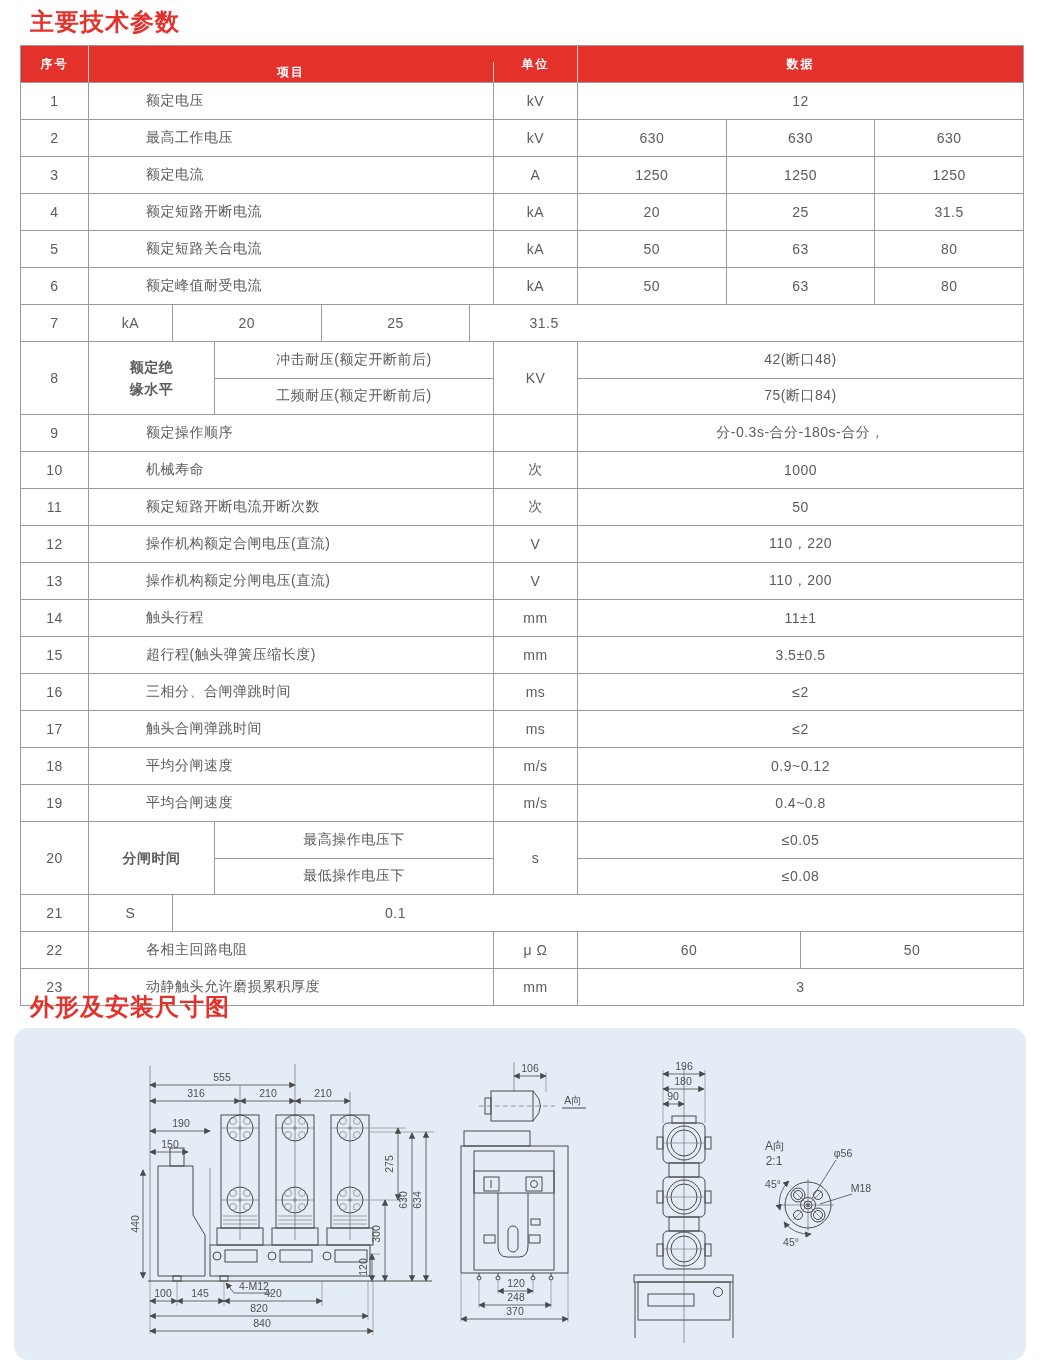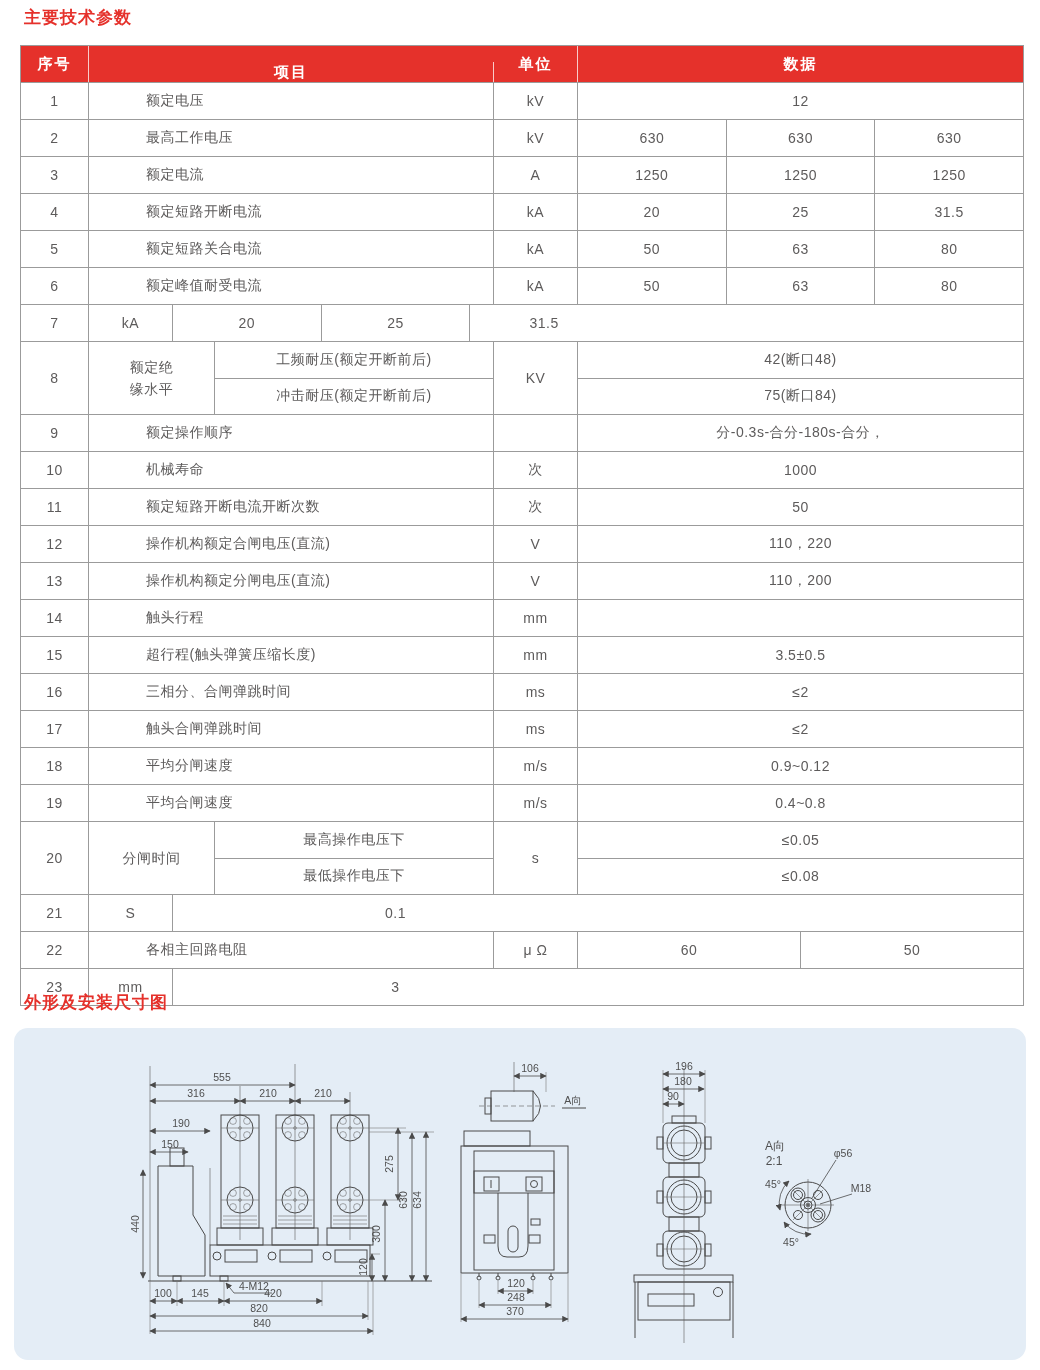--- a/index.html
+++ b/index.html
@@ -1,34 +1,34 @@
 <!DOCTYPE html>
 <html><head>
 <meta charset="utf-8">
 <style>
   html,body{margin:0;padding:0;background:#ffffff;}
   .page{position:relative;width:1040px;height:1370px;background:#fff;overflow:hidden;
         font-family:"Liberation Sans","DejaVu Sans",sans-serif;color:#5d5b5b;}
-  .sec-title{position:absolute;left:24px;font-size:17px;font-weight:bold;color:#e5312b;letter-spacing:1px;}
+  .sec-title{position:absolute;left:30px;font-size:24px;font-weight:bold;color:#e5312b;letter-spacing:1px;}
   #sec1{top:6px;}
   #sec2{top:991px;}
 
   
   .spec-table{position:absolute;left:20px;top:45px;width:1002px;border:1px solid #9b9b9b;box-sizing:content-box;background:#fff;}
-  .thead{display:flex;height:36px;background:#e5312b;color:#fff;font-size:15px;font-weight:bold;letter-spacing:2px;}
+  .thead{display:flex;height:36px;background:#e5312b;color:#fff;font-size:12px;font-weight:bold;letter-spacing:2px;}
   .hc{box-sizing:border-box;display:flex;align-items:center;justify-content:center;border-right:1px solid rgba(255,255,255,.75);}
   .hc:last-child{border-right:none;}
   .hc.no{width:68px;} .hc.item{width:405px;margin-top:16px;} .hc.unit{width:84px;} .hc.data{width:445px;}
 
   .trow{display:flex;height:36px;border-top:1px solid #9b9b9b;font-size:14px;letter-spacing:.5px;}
   .trow.dbl{height:72px;}
   .tc{box-sizing:border-box;border-right:1px solid #9b9b9b;display:flex;align-items:center;justify-content:center;text-align:center;}
   .tc.no{width:68px;}
   .tc.item{width:405px;justify-content:flex-start;text-align:left;padding-left:57px;}
-  .tc.itemA{width:126px;white-space:pre-line;line-height:1.6;}
+  .tc.itemA{width:126px;white-space:pre-line;line-height:1.6;font-weight:bold;}
   .tc.unit{width:84px;}
   .vals{display:flex;width:445px;}
   .vals .vc{flex:1;box-sizing:border-box;border-right:1px solid #9b9b9b;display:flex;align-items:center;justify-content:center;}
   .vals .vc:last-child{border-right:none;}
   .stk{display:flex;flex-direction:column;box-sizing:border-box;}
   .stk.items{width:279px;border-right:1px solid #9b9b9b;}
   .stk.vals2{width:445px;}
   .stk>div{flex:1;display:flex;align-items:center;justify-content:center;border-top:1px solid #9b9b9b;}
   .stk>div:first-child{border-top:none;}
 
@@ -123,22 +123,22 @@
             <div class="vc">20</div>
             <div class="vc">25</div>
             <div class="vc">31.5</div>
           </div>
         </div>
         <div class="trow dbl">
           <div class="tc no">8</div>
           <div class="tc itemA">额定绝
 缘水平</div>
           <div class="stk items">
+            <div>冲击耐压(额定开断前后)</div>
             <div>工频耐压(额定开断前后)</div>
-            <div>冲击耐压(额定开断前后)</div>
           </div>
           <div class="tc unit">KV</div>
           <div class="stk vals2">
             <div>42(断口48)</div>
             <div>75(断口84)</div>
           </div>
         </div>
         <div class="trow">
           <div class="tc no">9</div>
           <div class="tc item">额定操作顺序</div>
@@ -176,20 +176,23 @@
           <div class="tc item">操作机构额定分闸电压(直流)</div>
           <div class="tc unit">V</div>
           <div class="vals">
             <div class="vc">110，200</div>
           </div>
         </div>
         <div class="trow">
           <div class="tc no">14</div>
           <div class="tc item">触头行程</div>
           <div class="tc unit">mm</div>
+          <div class="vals">
+            <div class="vc">11±1</div>
+          </div>
         </div>
         <div class="trow">
           <div class="tc no">15</div>
           <div class="tc item">超行程(触头弹簧压缩长度)</div>
           <div class="tc unit">mm</div>
           <div class="vals">
             <div class="vc">3.5±0.5</div>
           </div>
         </div>
         <div class="trow">
@@ -248,20 +251,21 @@
           <div class="tc no">22</div>
           <div class="tc item">各相主回路电阻</div>
           <div class="tc unit">μ Ω</div>
           <div class="vals">
             <div class="vc">60</div>
             <div class="vc">50</div>
           </div>
         </div>
         <div class="trow">
           <div class="tc no">23</div>
+          <div class="tc item">动静触头允许磨损累积厚度</div>
           <div class="tc unit">mm</div>
           <div class="vals">
             <div class="vc">3</div>
           </div>
         </div>
       </div>
   </div>
 
   <div class="sec-title" id="sec2">外形及安装尺寸图</div>
 

